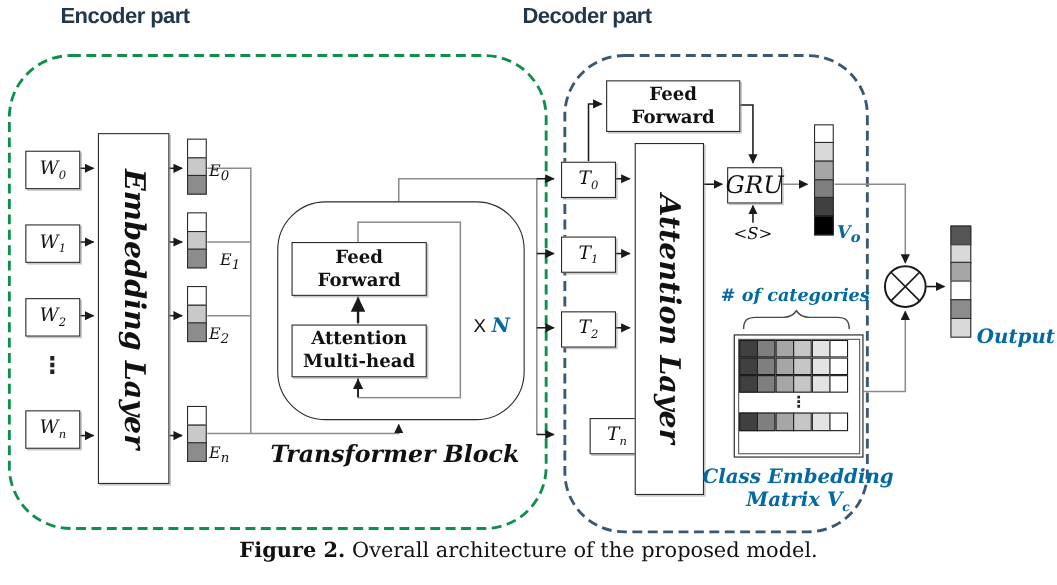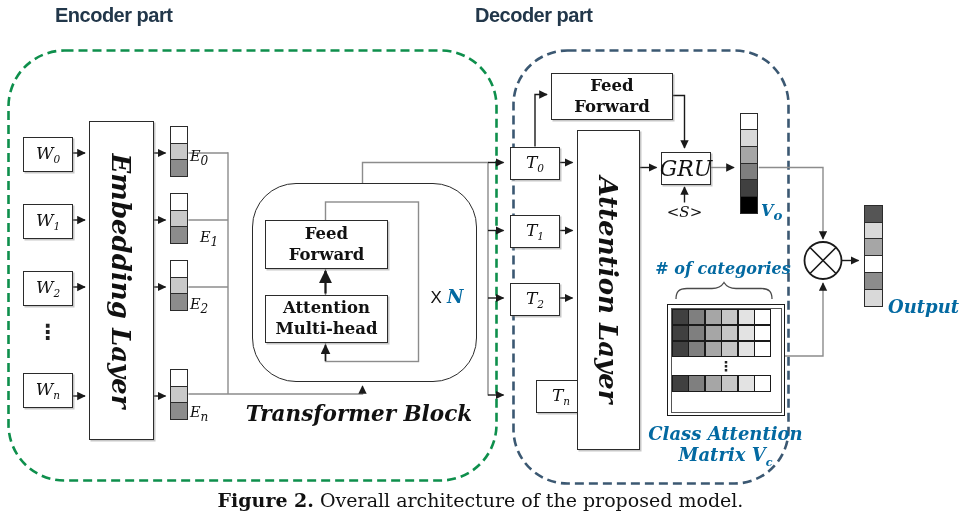--- a/index.html
+++ b/index.html
@@ -249,21 +249,21 @@
         <div class="mcell" style="background-color: rgb(127, 127, 127);"></div>
         <div class="mcell" style="background-color: rgb(166, 166, 166);"></div>
         <div class="mcell" style="background-color: rgb(198, 198, 198);"></div>
         <div class="mcell" style="background-color: rgb(227, 227, 227);"></div>
         <div class="mcell" style="background-color: rgb(255, 255, 255);"></div>
       </div>
     </div>
   </div>
 
   <div class="el" style="left:628px;top:423px;width:195px;text-align:center;">
-    <div class="bital" style="font-size:18px;">Class Attention</div>
+    <div class="bital" style="font-size:18px;">Class Embedding</div>
     <div class="bital sublbl" style="font-size:18px;"><span>Matrix V</span><sub>c</sub></div>
   </div>
 
   <div class="stack" style="left:863.5px;top:205px;width:19px;">
     <div class="cell" style="height: 18px; background-color: rgb(85, 85, 85);"></div>
     <div class="cell" style="height: 18px; background-color: rgb(217, 217, 217);"></div>
     <div class="cell" style="height: 18px; background-color: rgb(166, 166, 166);"></div>
     <div class="cell" style="height: 18px; background-color: rgb(255, 255, 255);"></div>
     <div class="cell" style="height: 18px; background-color: rgb(140, 140, 140);"></div>
     <div class="cell" style="height: 18px; background-color: rgb(217, 217, 217);"></div>

